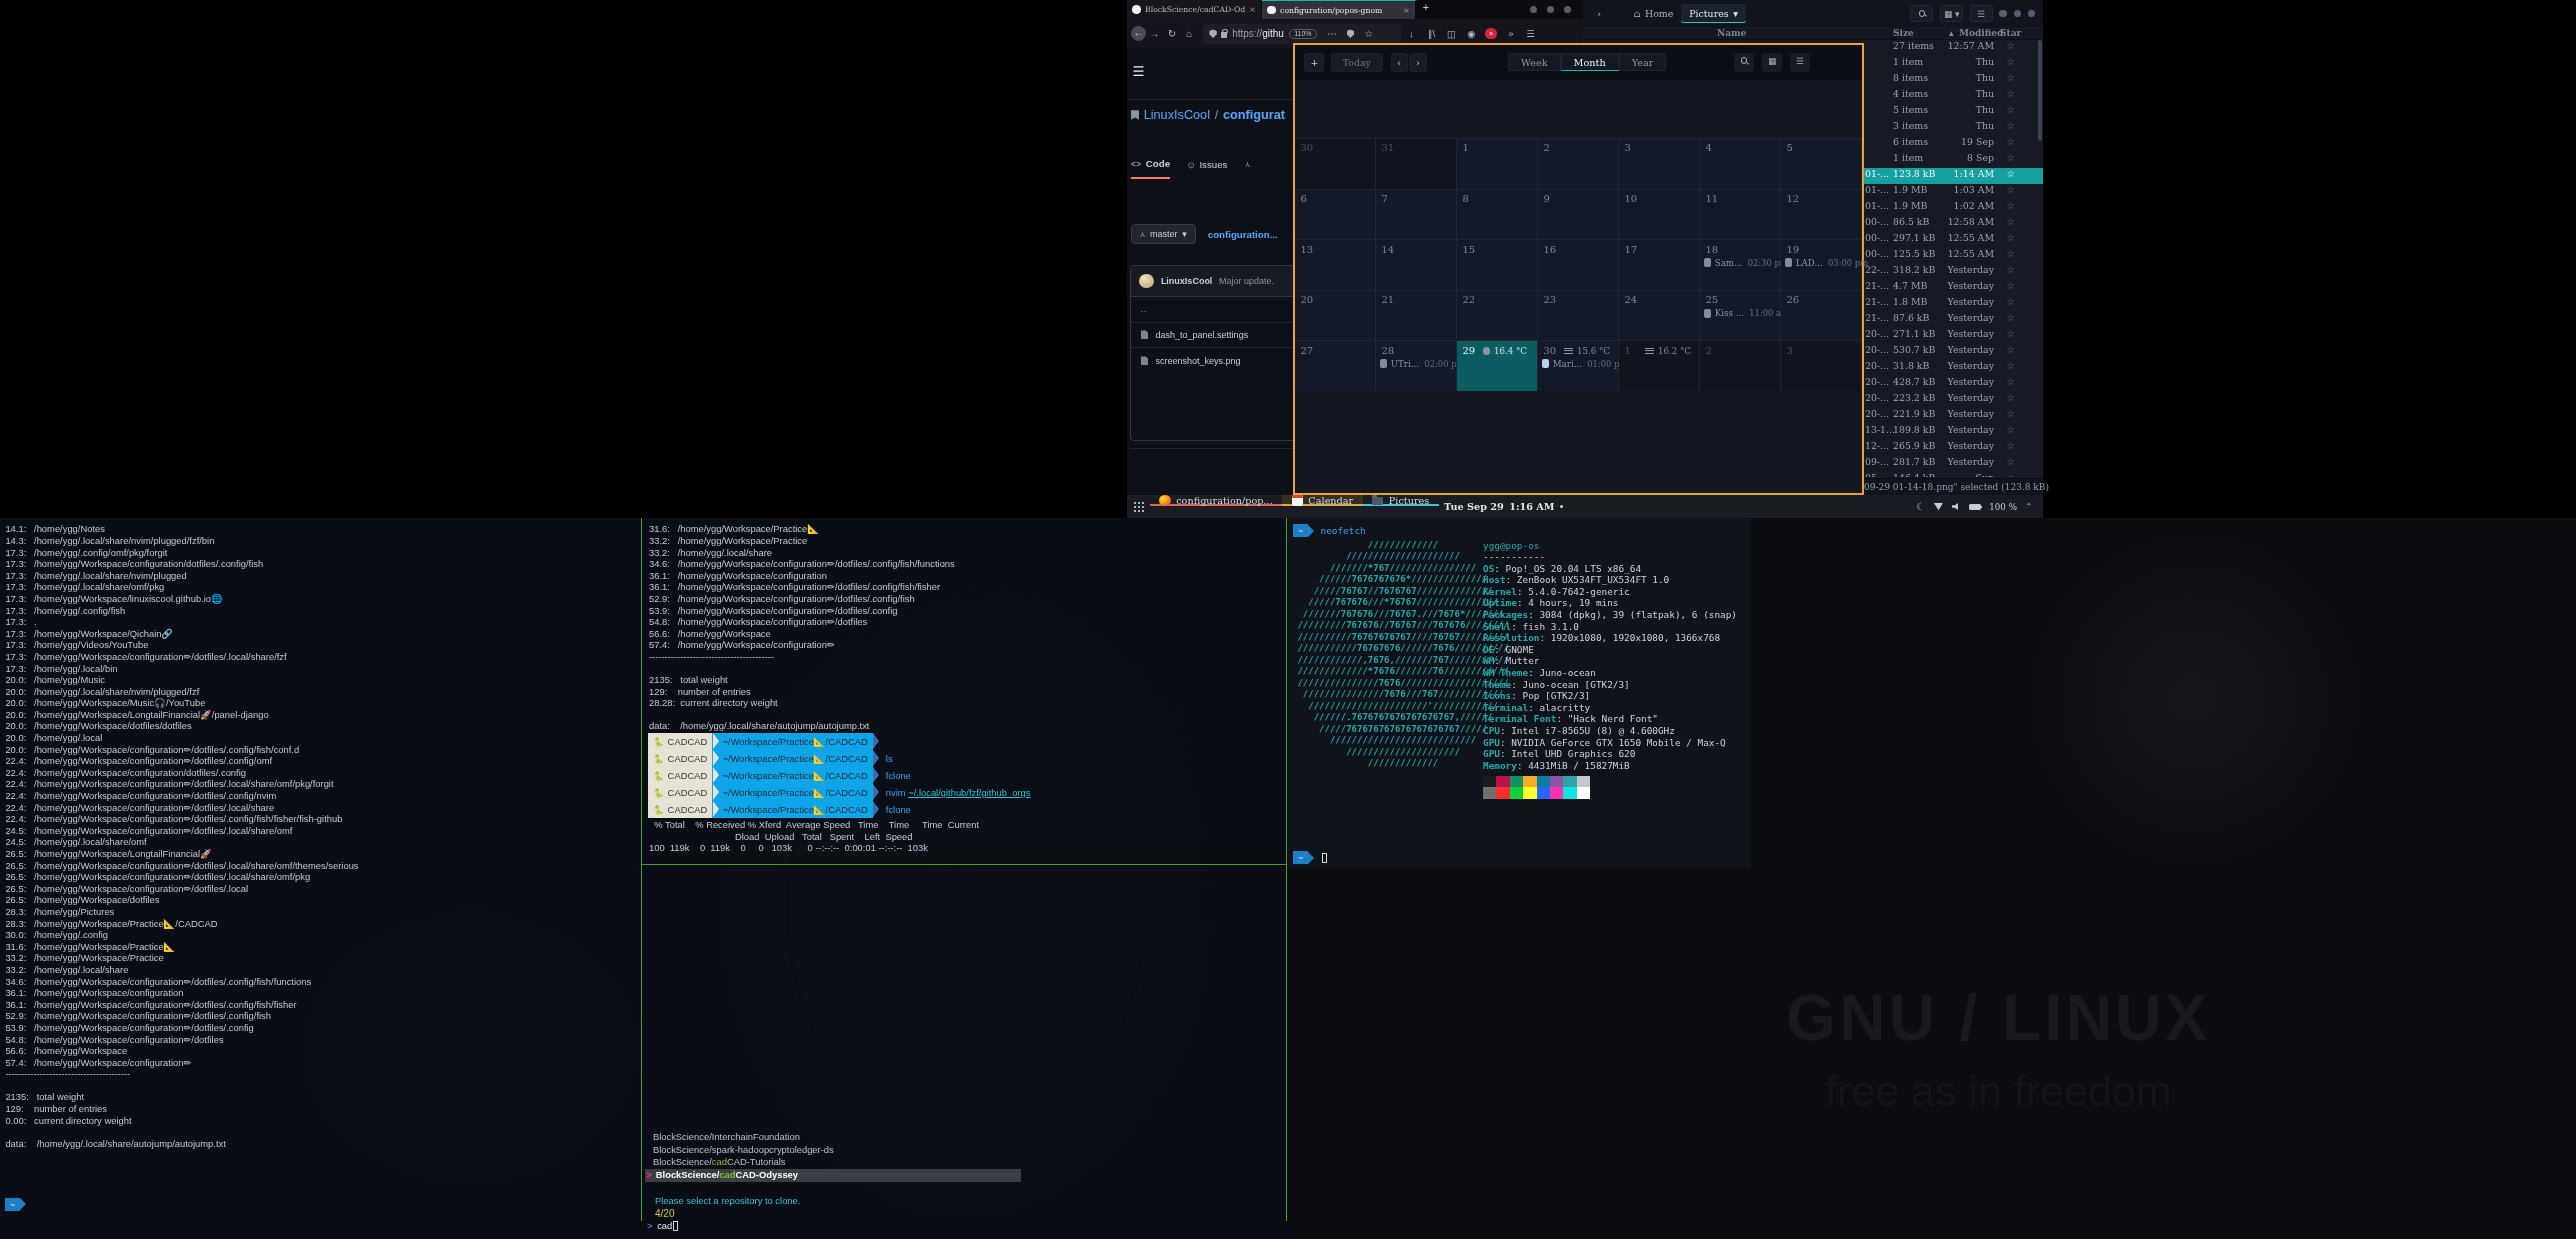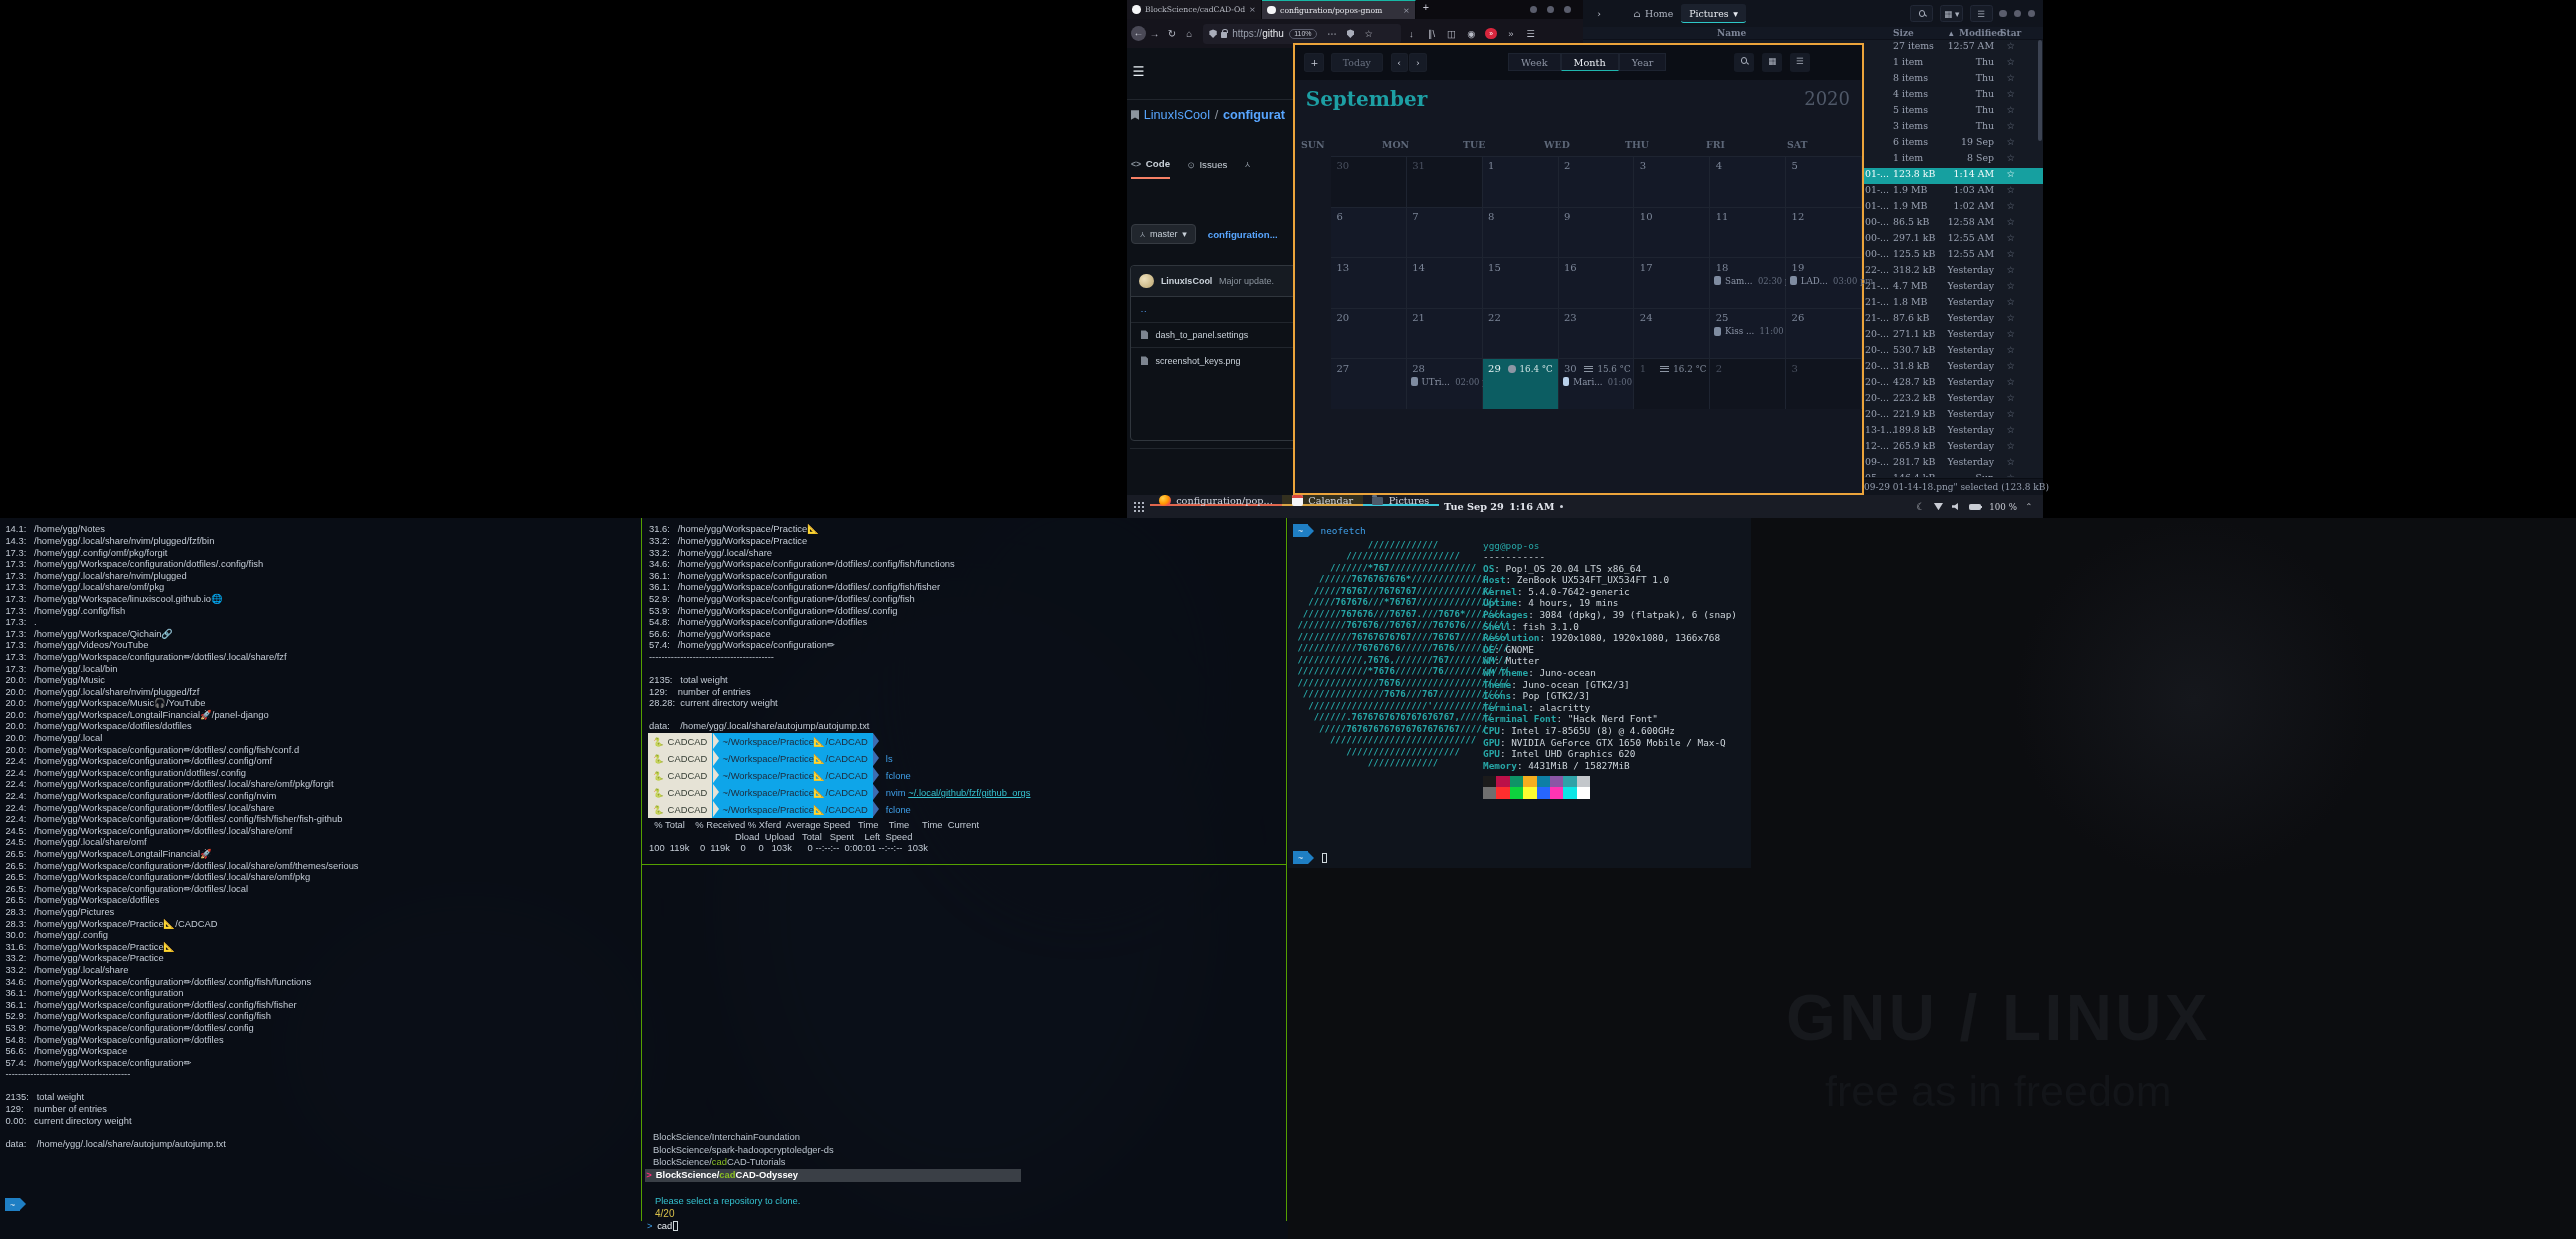--- a/index.html
+++ b/index.html
@@ -104,21 +104,21 @@
   .cal-view.active { color:#eef1f6; border-bottom:1.3px solid #1fb6ad; }
   #cal-tb-icons { position:absolute; left:439px; top:8px; display:flex; gap:8px; align-items:center; }
   .cal-tbbtn { width:20px; height:19px; background:#161b26; border-radius:2.7px; text-align:center; line-height:17.4px; color:#aab0bd; font-size:8.7px; }
   #cal-dots { position:absolute; left:513px; top:12px; display:flex; gap:8.7px; }
   .cal-dot { width:8.7px; height:8.7px; border-radius:50%; }
   #cal-monthrow { position:absolute; left:0; top:35px; width:567px; height:44px; }
   #cal-month { position:absolute; left:10.7px; top:6.7px; font-size:20px; font-weight:bold; color:#1d9fa4; }
   #cal-year { position:absolute; right:12px; top:8px; font-size:18px; color:#4f5868; }
   #cal-days { position:absolute; left:0; top:94px; width:567px; height:17.4px; display:grid; grid-template-columns:repeat(7,1fr); }
   .cal-dayname { padding-left:6px; color:#5d6778; font-weight:bold; font-size:9.4px; }
-  #cal-grid { position:absolute; left:0; top:111px; width:567px; height:253px; display:grid; grid-template-columns:repeat(7,1fr); grid-template-rows:repeat(5,1fr);padding-left:36px; }
+  #cal-grid { position:absolute; left:0; top:93px; width:567px; height:253px; display:grid; grid-template-columns:repeat(7,1fr); grid-template-rows:repeat(5,1fr); }
   .cal-cell { position:relative; border-right:0.7px solid #1e2431; border-top:0.7px solid #1e2431; background:#141927; }
   .cal-cell.cal-dim { background:#10141e; }
   .cal-cell.cal-sel { background:#0c5d62; }
   .cal-date { position:absolute; left:5.4px; top:3.4px; font-size:10px; color:#7c8698; }
   .cal-dim .cal-date { color:#49505f; }
   .cal-sel .cal-date { color:#e8f4f4; }
   .weather { position:absolute; left:25.5px; top:4.7px; display:flex; align-items:center; gap:4px; }
   .wicon.moon { width:7.4px; height:7.4px; border-radius:50%; background:#8d96a4; }
   .wicon.fog { width:9.4px; height:6.7px; border-top:1.3px solid #8d96a4; border-bottom:1.3px solid #8d96a4; position:relative; }
   .wicon.fog::after { content:''; position:absolute; left:0; top:1.3px; width:9.4px; height:1.3px; background:#8d96a4; }
@@ -539,24 +539,20 @@
         <span class="cal-tbbtn"><span class="icon-search"></span></span>
         <span class="cal-tbbtn">▦</span>
         <span class="cal-tbbtn">☰</span>
       </div>
       <div id="cal-dots">
         <span class="cal-dot"></span>
         <span class="cal-dot"></span>
         <span class="cal-dot"></span>
       </div>
     </div>
-    <div id="cal-monthrow">
-      <span id="cal-month">September</span>
-      <span id="cal-year">2020</span>
-    </div>
     <div id="cal-days">
         <div class="cal-dayname">SUN</div>
         <div class="cal-dayname">MON</div>
         <div class="cal-dayname">TUE</div>
         <div class="cal-dayname">WED</div>
         <div class="cal-dayname">THU</div>
         <div class="cal-dayname">FRI</div>
         <div class="cal-dayname">SAT</div>
       </div>
     <div id="cal-grid">

